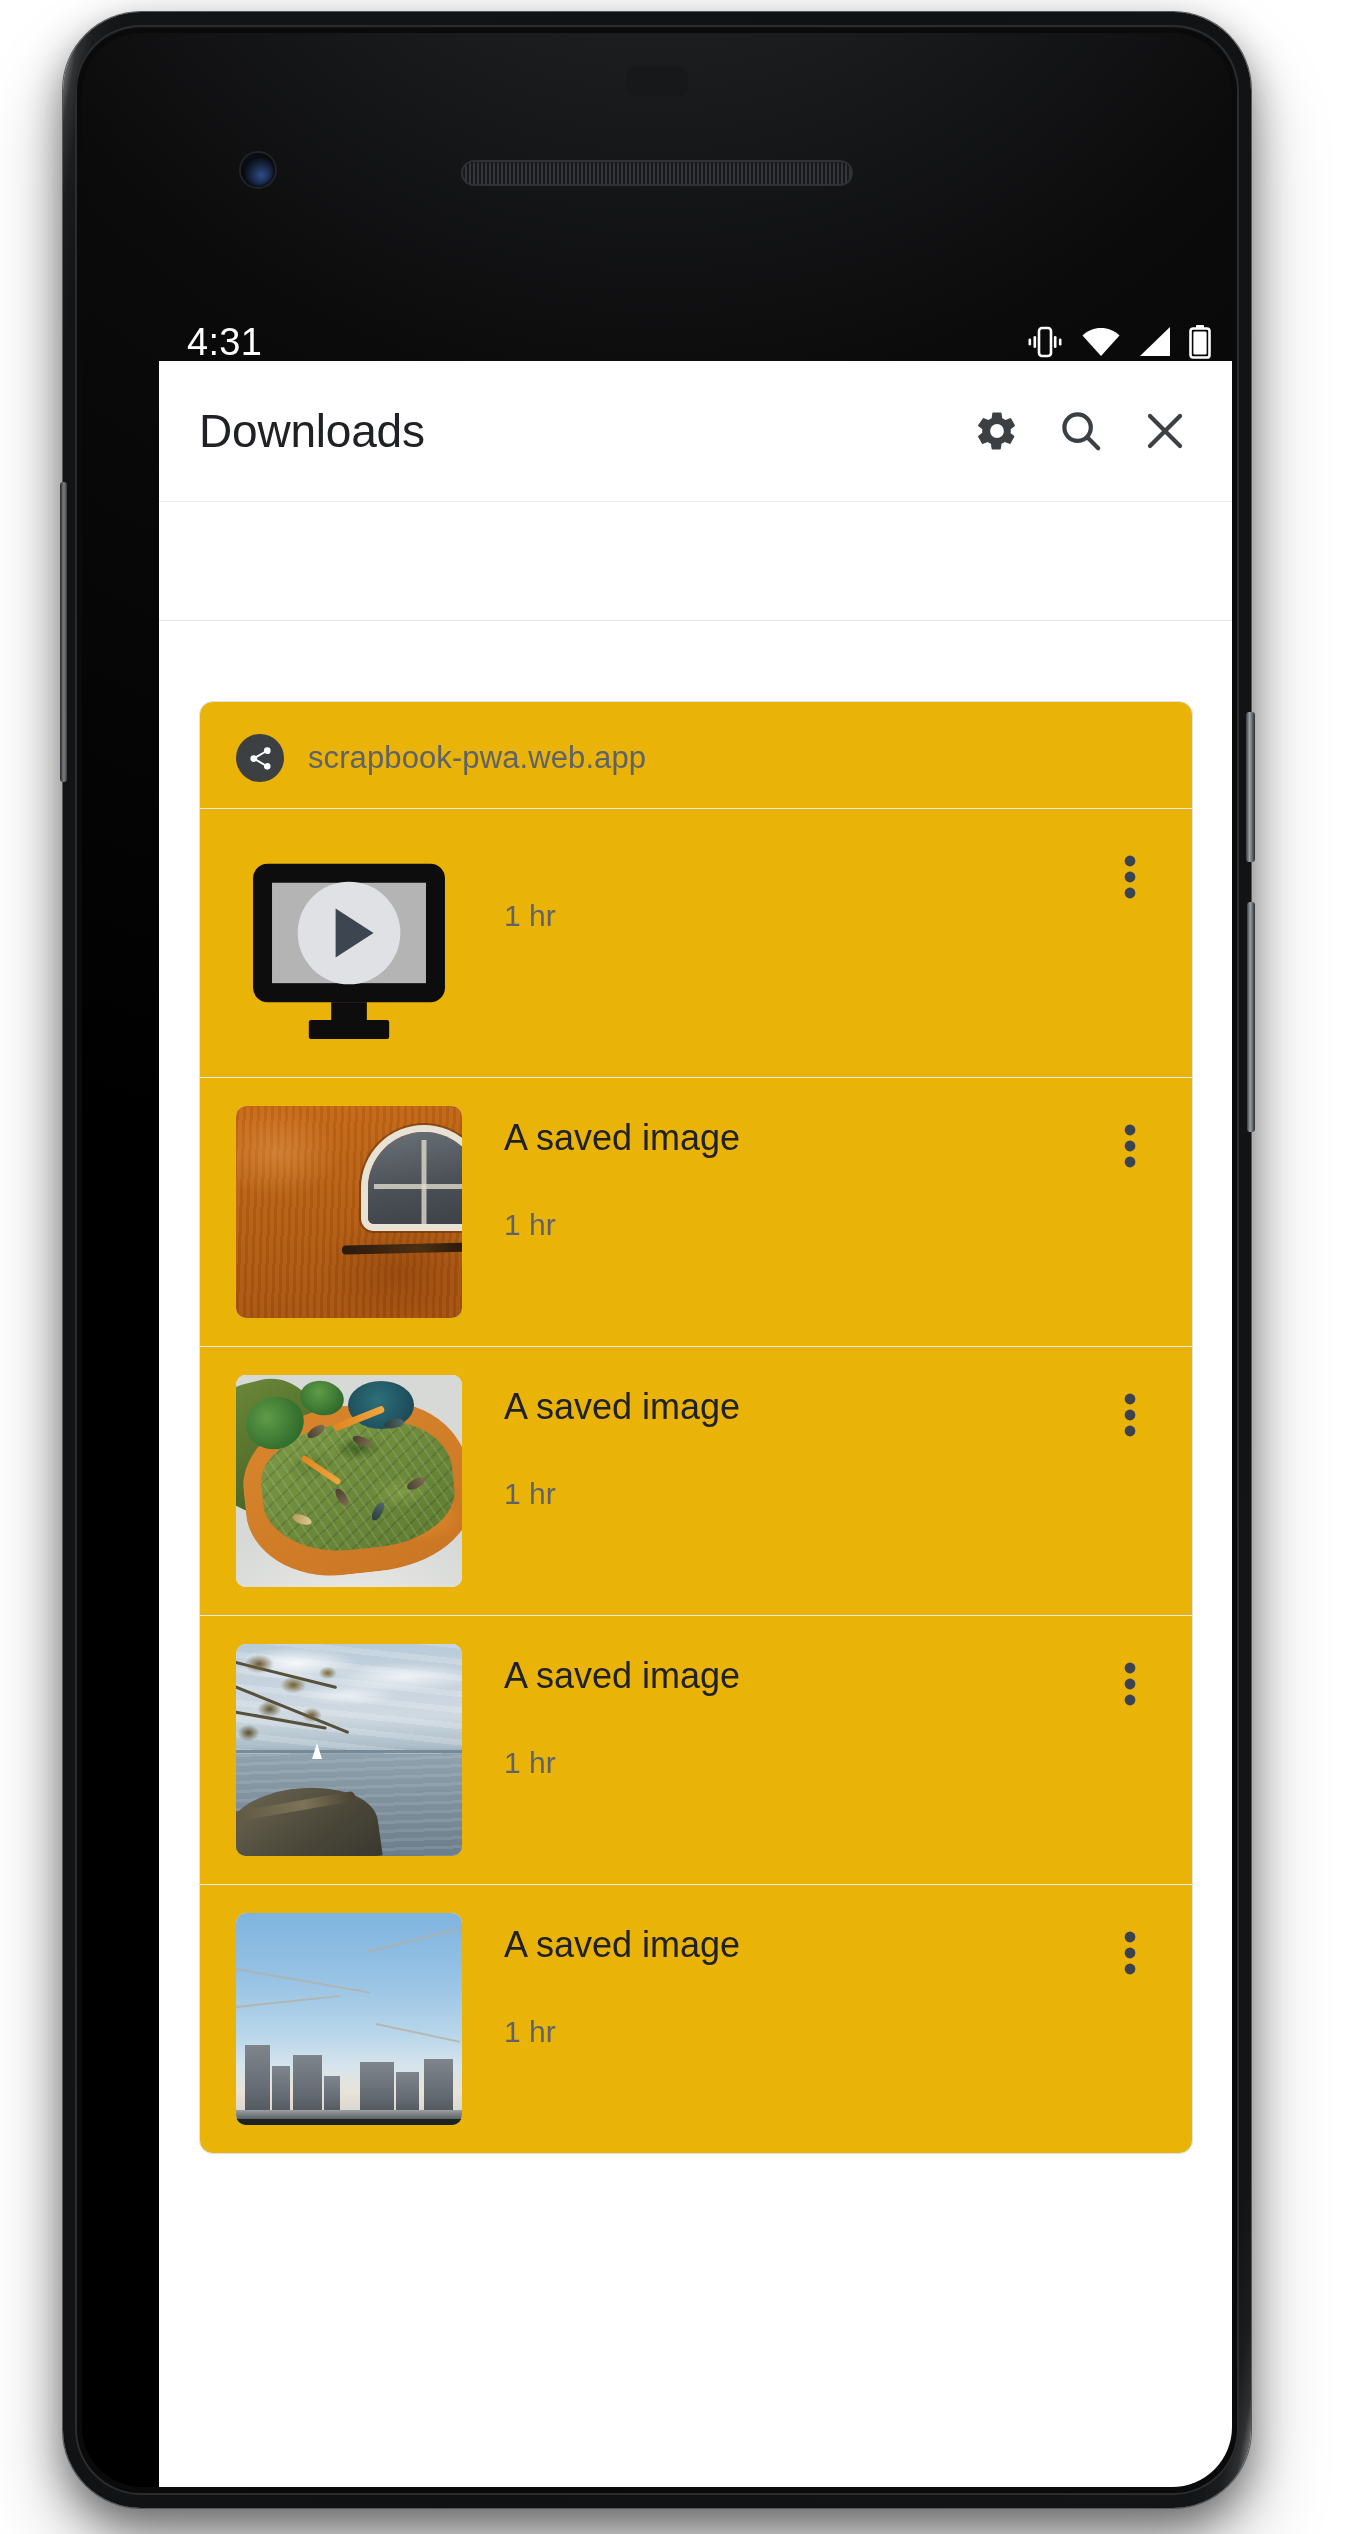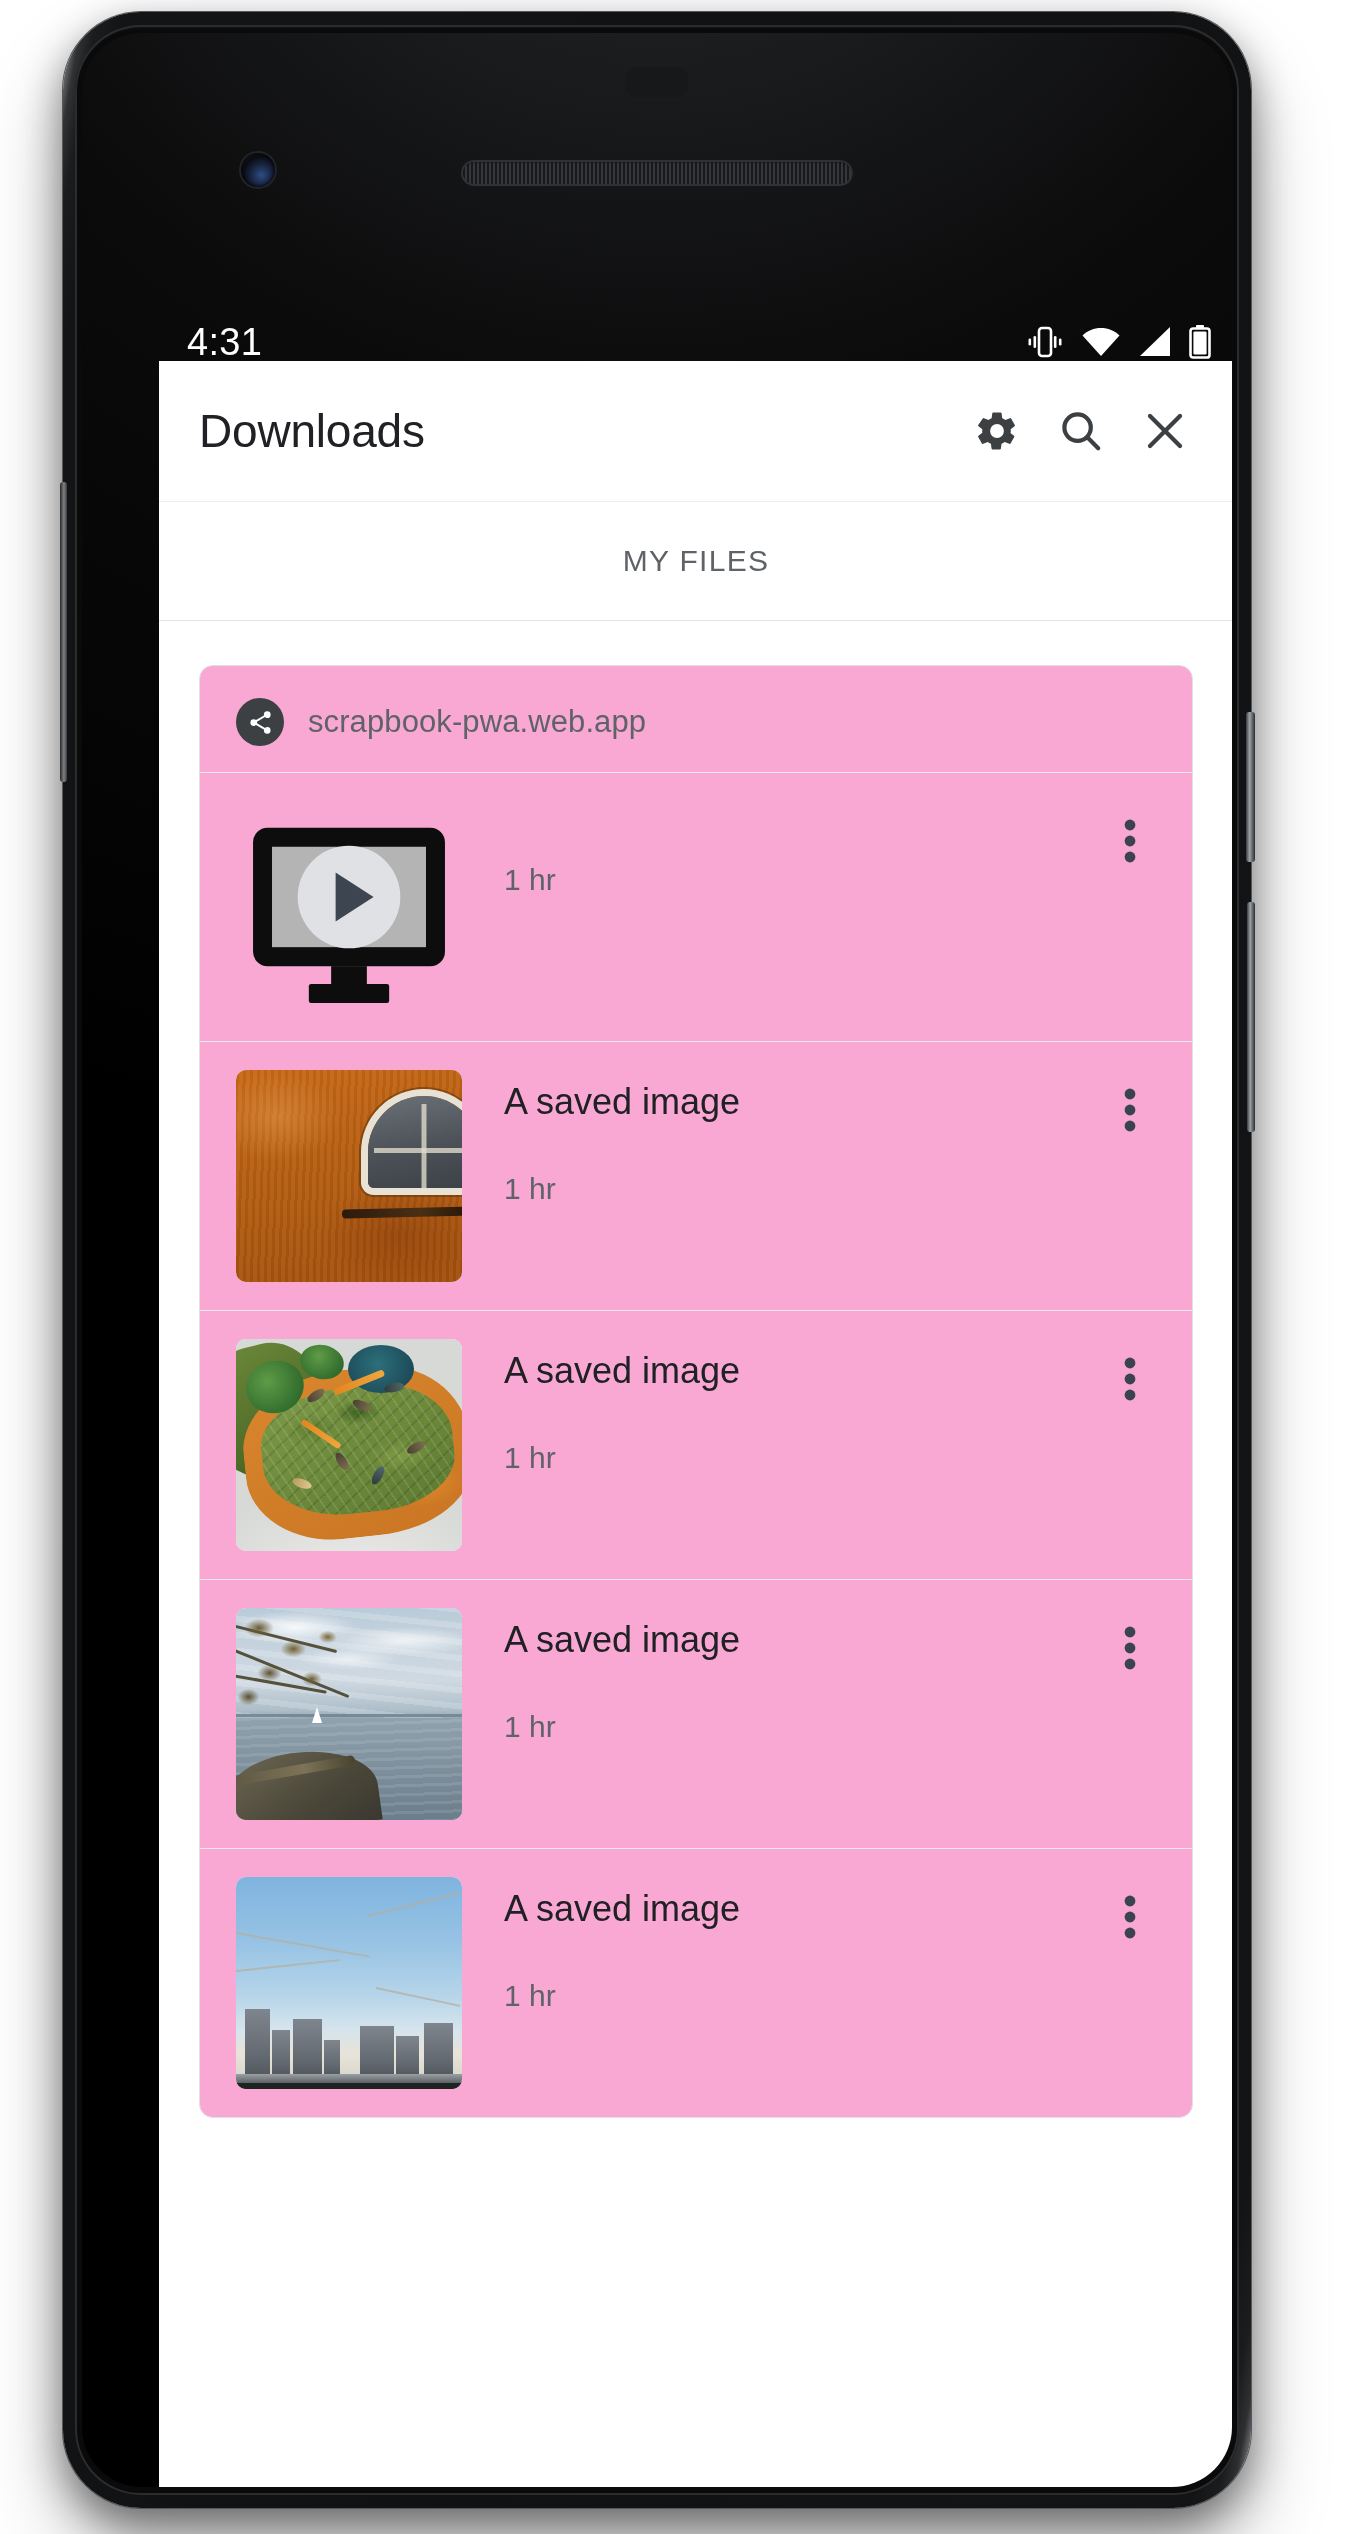--- a/index.html
+++ b/index.html
@@ -220,22 +220,23 @@
     padding: 44px 40px 0 40px;
     box-sizing: border-box;
     height: 1596px;
     overflow: hidden;
   }
 
   
   #suggestions-card {
     border: 1px solid #dfe1e3;
     border-radius: 14px;
-    background: #f9a8d4;
+    background: #eab308;
     overflow: hidden;
+    margin-top: 36px;
   }
   #card-header {
     display: flex;
     align-items: center;
     gap: 24px;
     padding: 32px 36px 26px 36px;
   }
   #card-header-favicon {
     width: 48px;
     height: 48px;
@@ -653,21 +654,20 @@
             <span>
               <svg width="48" height="48" viewBox="0 0 24 24" fill="none" stroke="#3c4043" stroke-width="2.1" stroke-linecap="round">
                 <line x1="4.5" y1="4.5" x2="19.5" y2="19.5"></line>
                 <line x1="19.5" y1="4.5" x2="4.5" y2="19.5"></line>
               </svg>
             </span>
           </button>
         </div>
 
         <div id="tab-bar">
-          <button class="tab inactive">MY FILES</button>
         </div>
 
         <div id="content">
 
           <div id="suggestions-card">
 
             <div id="card-header">
               <div id="card-header-favicon">
                 <svg width="27" height="27" viewBox="0 0 24 24" fill="#ffffff">
                   <path d="M18 16.08c-.76 0-1.44.3-1.96.77L8.91 12.7c.05-.23.09-.46.09-.7s-.04-.47-.09-.7l7.05-4.11c.54.5 1.25.81 2.04.81a3 3 0 1 0-3-3c0 .24.04.47.09.7L8.04 9.81A2.99 2.99 0 0 0 6 9a3 3 0 0 0 0 6c.79 0 1.5-.31 2.04-.81l7.12 4.16c-.05.21-.08.43-.08.65a2.92 2.92 0 1 0 2.92-2.92Z"></path>

